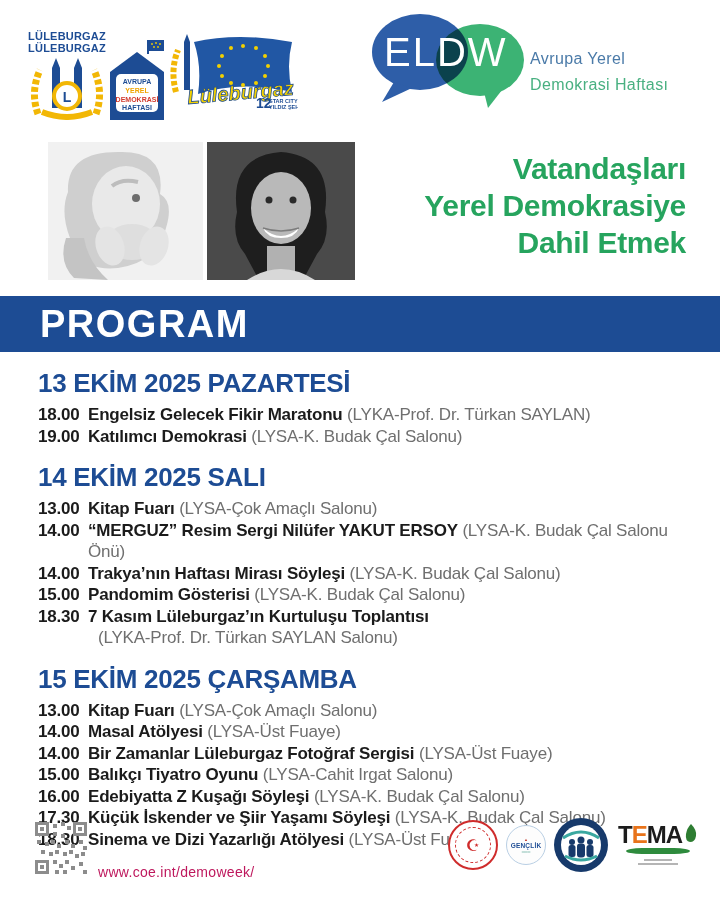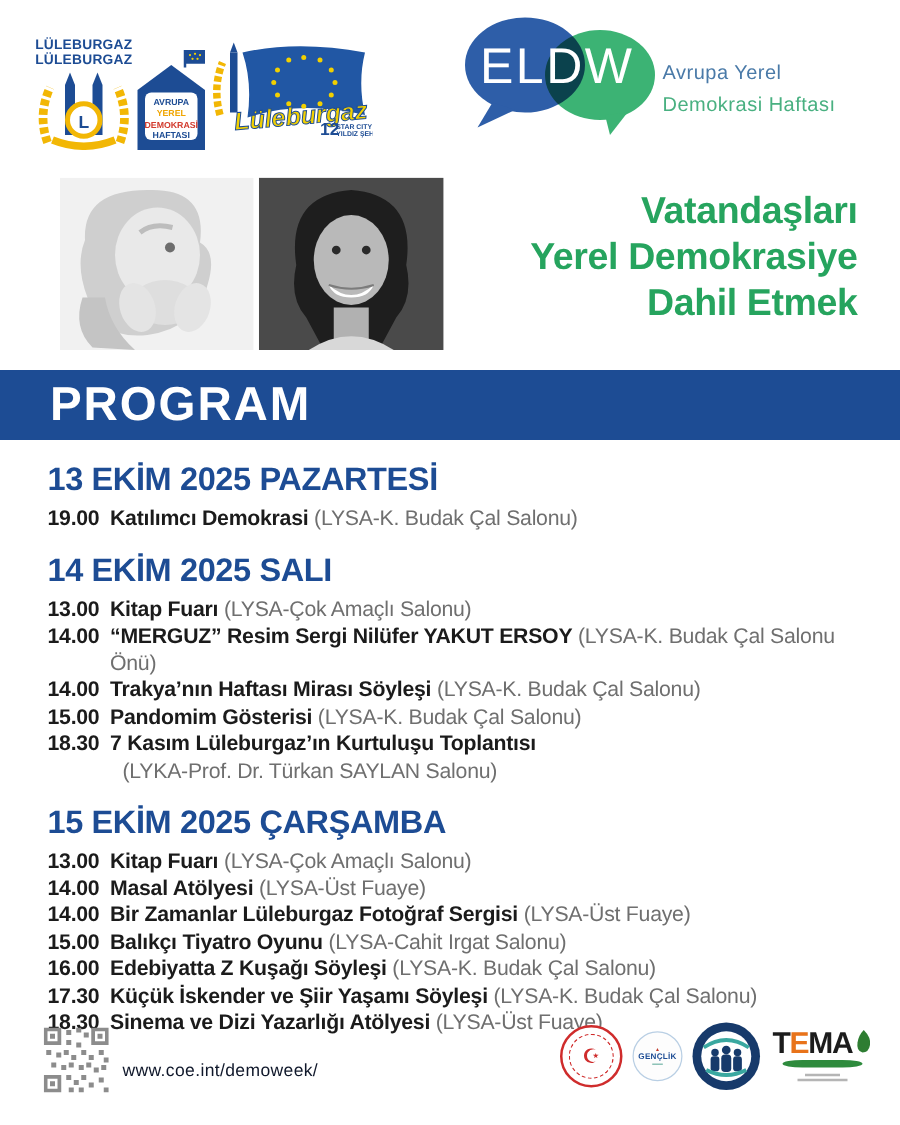--- a/index.html
+++ b/index.html
@@ -50,21 +50,21 @@
   .event-row { display:flex; font-size:17px; line-height:21.5px; letter-spacing:-0.2px; }
   .event-time { flex:0 0 50px; font-weight:bold; color:#1b1b1b; }
   .event-body { color:#1b1b1b; }
   .event-title { font-weight:bold; }
   .event-venue { color:#6f6f6f; font-weight:normal; }
   .event-cont { margin-left:60px; font-size:17px; line-height:21.5px; letter-spacing:-0.2px; }
 
   
   .footer { position:absolute; left:0; bottom:0; width:100%; height:84px; }
   .qr { position:absolute; left:35px; top:6px; }
-  .site-url { position:absolute; left:98px; top:32px; color:#0f172a; font-size:14px; letter-spacing:.3px; }
+  .site-url { position:absolute; left:98px; top:48px; color:#be185d; font-size:14px; letter-spacing:.3px; }
 
   .footer-logos { position:absolute; right:20px; top:2px; display:flex; align-items:center; gap:8px; }
 
   .logo-ministry { width:50px; height:50px; border-radius:50%; background:#fff; border:2px solid #cf2c2c;
                    display:flex; align-items:center; justify-content:center; }
   .logo-ministry .inner { width:36px; height:36px; border-radius:50%; border:1.5px dashed #cf2c2c;
                    display:flex; align-items:center; justify-content:center; color:#cf2c2c; font-size:16px; }
 
   .logo-genclik { width:40px; height:40px; border-radius:50%; background:#fdfdfd; border:1px solid #b9cfe4;
                   display:flex; flex-direction:column; align-items:center; justify-content:center; }
@@ -204,20 +204,24 @@
     </div>
   </div>
 
   <div class="band">
     <span class="band-title">PROGRAM</span>
   </div>
 
   <main class="program">
       <section class="day">
         <div class="day-heading">13 EKİM 2025 PAZARTESİ</div>
+        <div class="event-row">
+          <span class="event-time">18.00</span>
+          <span class="event-body"><span class="event-title">Engelsiz Gelecek Fikir Maratonu</span> <span class="event-venue">(LYKA-Prof. Dr. Türkan SAYLAN)</span></span>
+        </div>
         <div class="event-row">
           <span class="event-time">19.00</span>
           <span class="event-body"><span class="event-title">Katılımcı Demokrasi</span> <span class="event-venue">(LYSA-K. Budak Çal Salonu)</span></span>
         </div>
       </section>
       <section class="day">
         <div class="day-heading">14 EKİM 2025 SALI</div>
         <div class="event-row">
           <span class="event-time">13.00</span>
           <span class="event-body"><span class="event-title">Kitap Fuarı</span> <span class="event-venue">(LYSA-Çok Amaçlı Salonu)</span></span>

